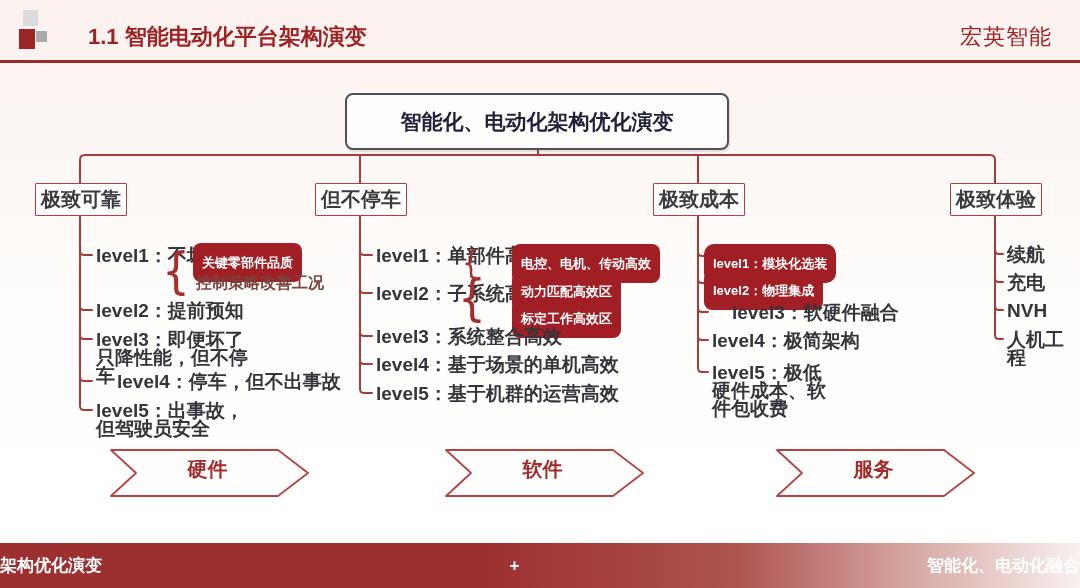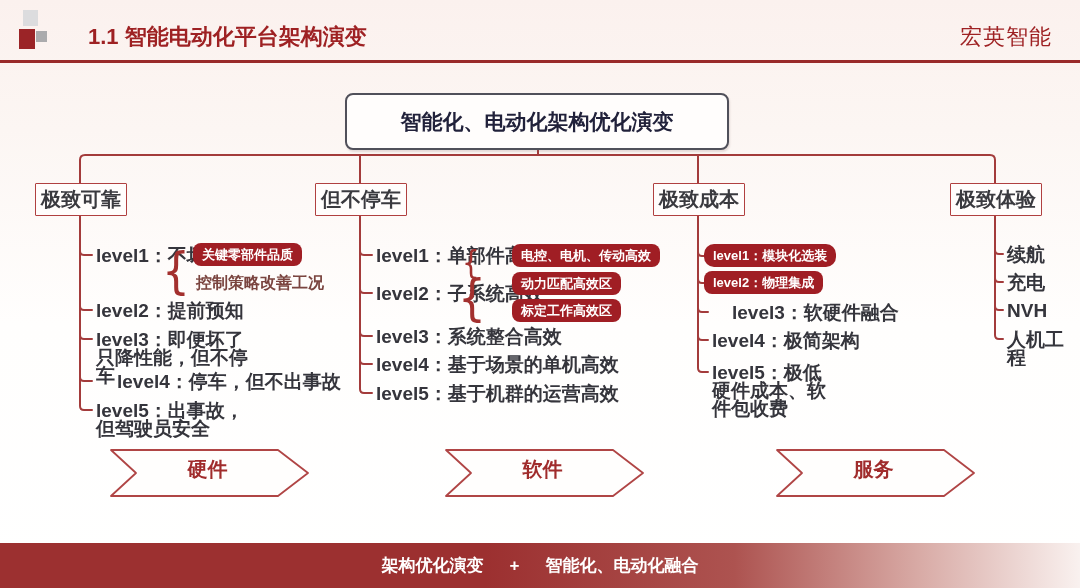--- a/index.html
+++ b/index.html
@@ -26,37 +26,37 @@
   .branch-box{
     position:absolute;top:183px;height:31px;width:90px;
     border:1.6px solid #b04040;border-radius:1px;background:#fffdfc;
     display:flex;align-items:center;justify-content:center;
     font-size:20px;font-weight:700;color:#3a3a3f;
   }
   svg.wires{position:absolute;left:0;top:0;}
   .lvl{position:absolute;font-size:19px;font-weight:600;color:#35353c;line-height:18px;}
   .badge{
     position:absolute;height:23px;display:inline-flex;align-items:center;
-    padding:0 9px;border-radius:8px;background:#a01e24;color:#ffffff;
+    padding:8px 9px;border-radius:8px;background:#a01e24;color:#ffffff;
     font-size:13px;font-weight:700;white-space:nowrap;
   }
   .note{position:absolute;font-size:16px;font-weight:700;color:#7a443f;white-space:nowrap;}
   .brace{position:absolute;color:#a3302e;font-family:"DejaVu Sans",sans-serif;font-weight:400;transform:scaleY(1.15);transform-origin:top;}
   
   .arrow{position:absolute;top:449px;width:200px;height:48px;}
   .arrow .lbl{
     position:absolute;left:25px;top:0;width:145px;height:40px;
     display:flex;align-items:center;justify-content:center;
     font-size:20px;font-weight:700;color:#a02c2c;
   }
   
   .footer-bar{
     position:absolute;left:0;bottom:0;width:1080px;height:45px;
     background:linear-gradient(90deg,#9c3030 0%,#9c3030 45%,#ad5350 68%,#d8aaa5 85%,#f9f1ef 100%);
-    display:flex;align-items:center;justify-content:center;gap:26px;
+    display:flex;align-items:center;justify-content:space-between;gap:26px;
     color:#ffffff;font-size:17px;font-weight:700;
   }
   .corner-wedge{
     position:absolute;left:1042px;top:577px;width:0;height:0;
     border-left:16px solid transparent;border-bottom:11px solid #a02c2c;
   }
 </style>
 </head>
 <body>
 

